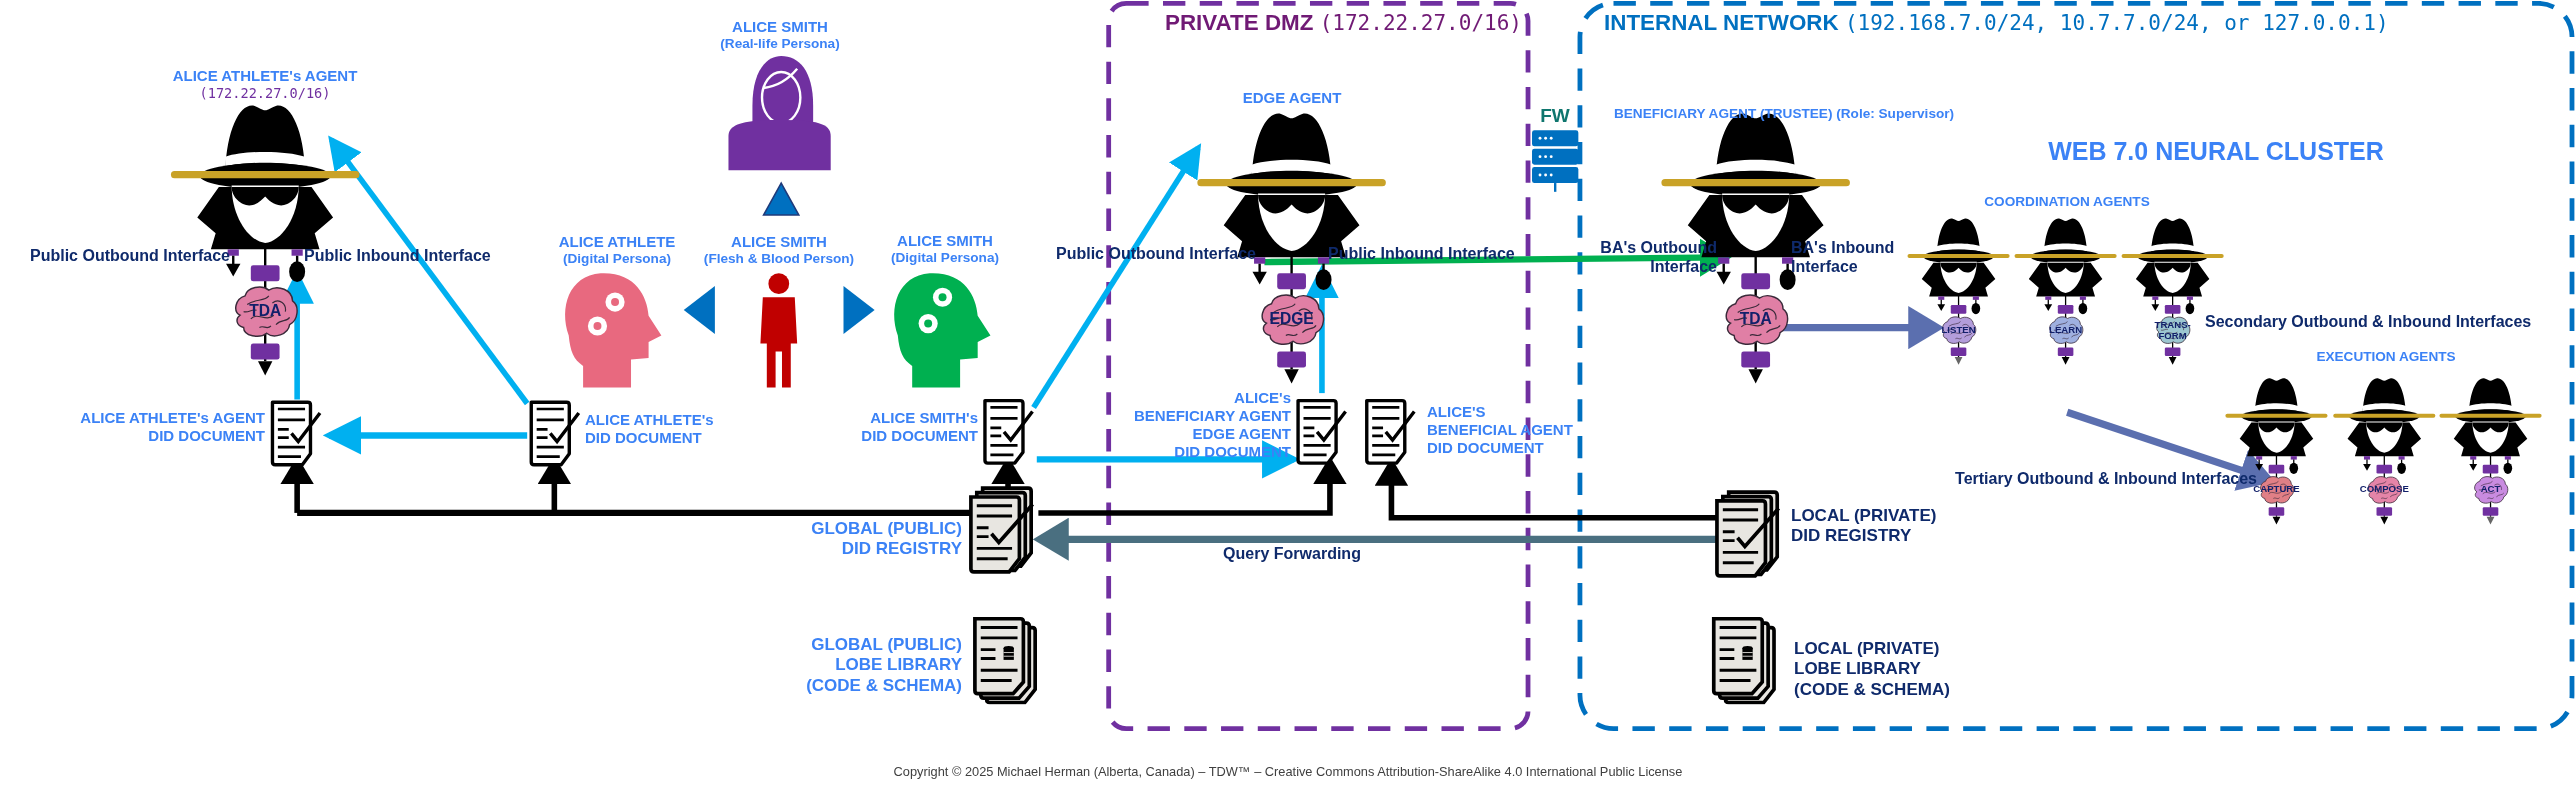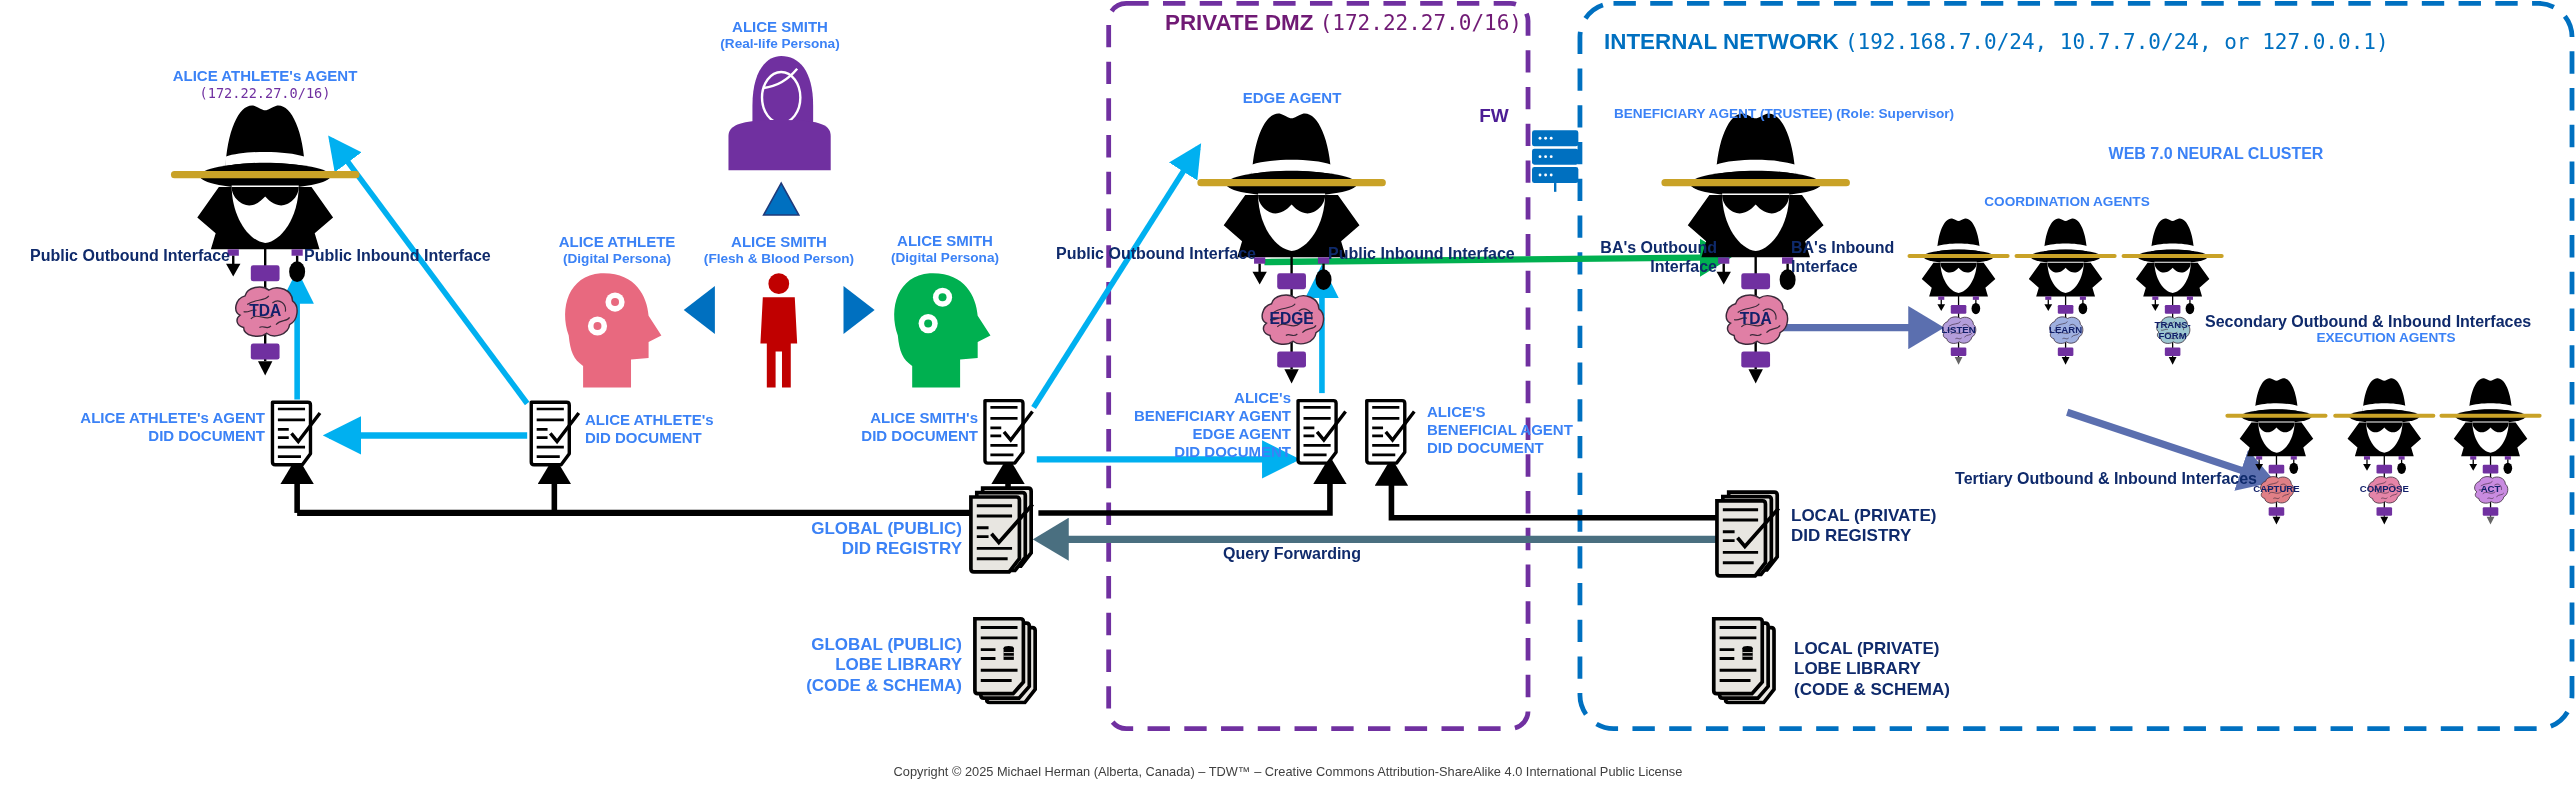--- a/index.html
+++ b/index.html
@@ -312,25 +312,25 @@
   <use href="#registry" x="1210" y="605" width="92" height="115"></use>
   <use href="#library" x="1215" y="770" width="92" height="112"></use>
   <use href="#registry" x="2144" y="610" width="92" height="115"></use>
   <use href="#library" x="2140" y="770" width="92" height="112"></use>
 </svg>
 
 <div class="zone-title" style="left:1165px;top:9.6px;color:#701a75;">
   <span>PRIVATE DMZ</span>
   <span class="mono">(172.22.27.0/16)</span>
 </div>
-<div class="zone-title" style="left:1604px;top:9.6px;color:#0070c0;margin-top:19px;">
+<div class="zone-title" style="left:1604px;top:9.6px;color:#0070c0;">
   <span>INTERNAL NETWORK</span>
   <span class="mono">(192.168.7.0/24, 10.7.7.0/24, or 127.0.0.1)</span>
 </div>
-<div class="lbl c" style="left:1494px;top:105px;font-size:19px;color:#4c1d95;">FW</div>
+<div class="lbl c" style="left:1555px;top:105px;font-size:19px;color:#0f766e;">FW</div>
 
 <div class="lbl c" style="left:780px;top:17.6px;font-size:15px;">
   <div>ALICE SMITH</div>
   <div style="font-size:13.6px">(Real-life Persona)</div>
 </div>
 <div class="lbl c" style="left:617px;top:233px;font-size:15px;">
   <div>ALICE ATHLETE</div>
   <div style="font-size:13.6px">(Digital Persona)</div>
 </div>
 <div class="lbl c" style="left:779px;top:233px;font-size:15px;">
@@ -354,23 +354,23 @@
 <div class="lbl c" style="left:1784px;top:89px;font-size:13.6px;margin-top:17px;">BENEFICIARY AGENT (TRUSTEE) (Role: Supervisor)</div>
 <div class="lbl r navy" style="left:1717px;top:238px;font-size:16px;text-align:right;">
   <div>BA's Outbound</div>
   <div>Interface</div>
 </div>
 <div class="lbl navy" style="left:1791px;top:238px;font-size:16px;">
   <div>BA's Inbound</div>
   <div>Interface</div>
 </div>
 
-<div class="lbl c" style="left:2216px;top:144px;font-size:16px;">WEB 7.0 NEURAL CLUSTER</div>
+<div class="lbl c" style="left:2216px;top:136px;font-size:25px;">WEB 7.0 NEURAL CLUSTER</div>
 <div class="lbl c" style="left:2067px;top:194px;font-size:13.6px;">COORDINATION AGENTS</div>
-<div class="lbl c" style="left:2386px;top:330px;font-size:13.6px;">EXECUTION AGENTS</div>
+<div class="lbl c" style="left:2386px;top:349px;font-size:13.6px;">EXECUTION AGENTS</div>
 <div class="lbl navy" style="left:2205px;top:312px;font-size:16px;">Secondary Outbound &amp; Inbound Interfaces</div>
 <div class="lbl r navy" style="left:2257px;top:469px;font-size:16px;">Tertiary Outbound &amp; Inbound Interfaces</div>
 
 <div class="lbl r" style="left:265px;top:409px;font-size:15px;text-align:right;">
   <div>ALICE ATHLETE's AGENT</div>
   <div>DID DOCUMENT</div>
 </div>
 <div class="lbl" style="left:585px;top:411px;font-size:15px;">
   <div>ALICE ATHLETE's</div>
   <div>DID DOCUMENT</div>

